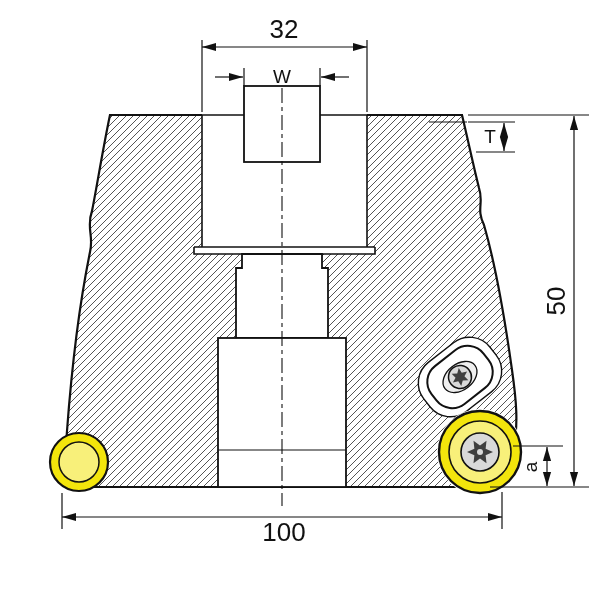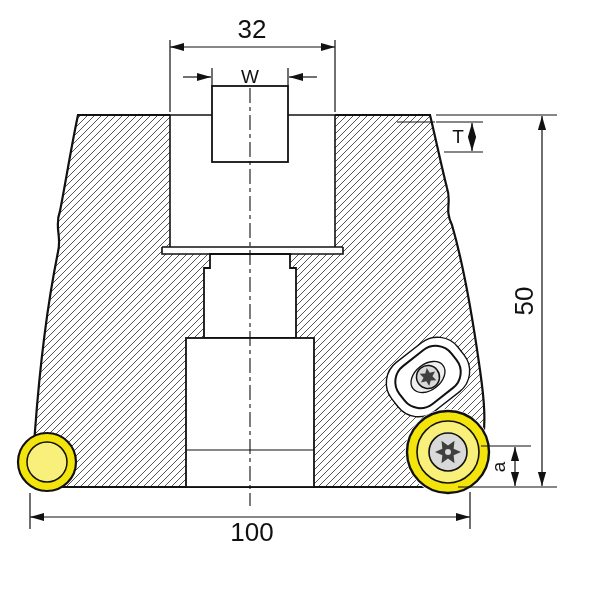--- a/index.html
+++ b/index.html
@@ -1,16 +1,16 @@
 <!DOCTYPE html>
 <html><head>
 <meta charset="utf-8">
 <style>
   html,body { margin:0; padding:0; background:#fff; }
-  .canvas { width:516px; height:600px; position:relative; background:#fff; }
+  .canvas { width:516px; height:600px; position:relative; background:#fff;padding-left:32px; }
   svg text {
     font-family: "Liberation Sans", sans-serif;
     fill:#111;
   }
   .dim-text { font-size:26px; }
   .dim-text-small { font-size:19px; }
   .thin  { stroke:#111; stroke-width:1.2; fill:none; }
   .med   { stroke:#111; stroke-width:1.6; fill:none; }
 </style>
 </head>

